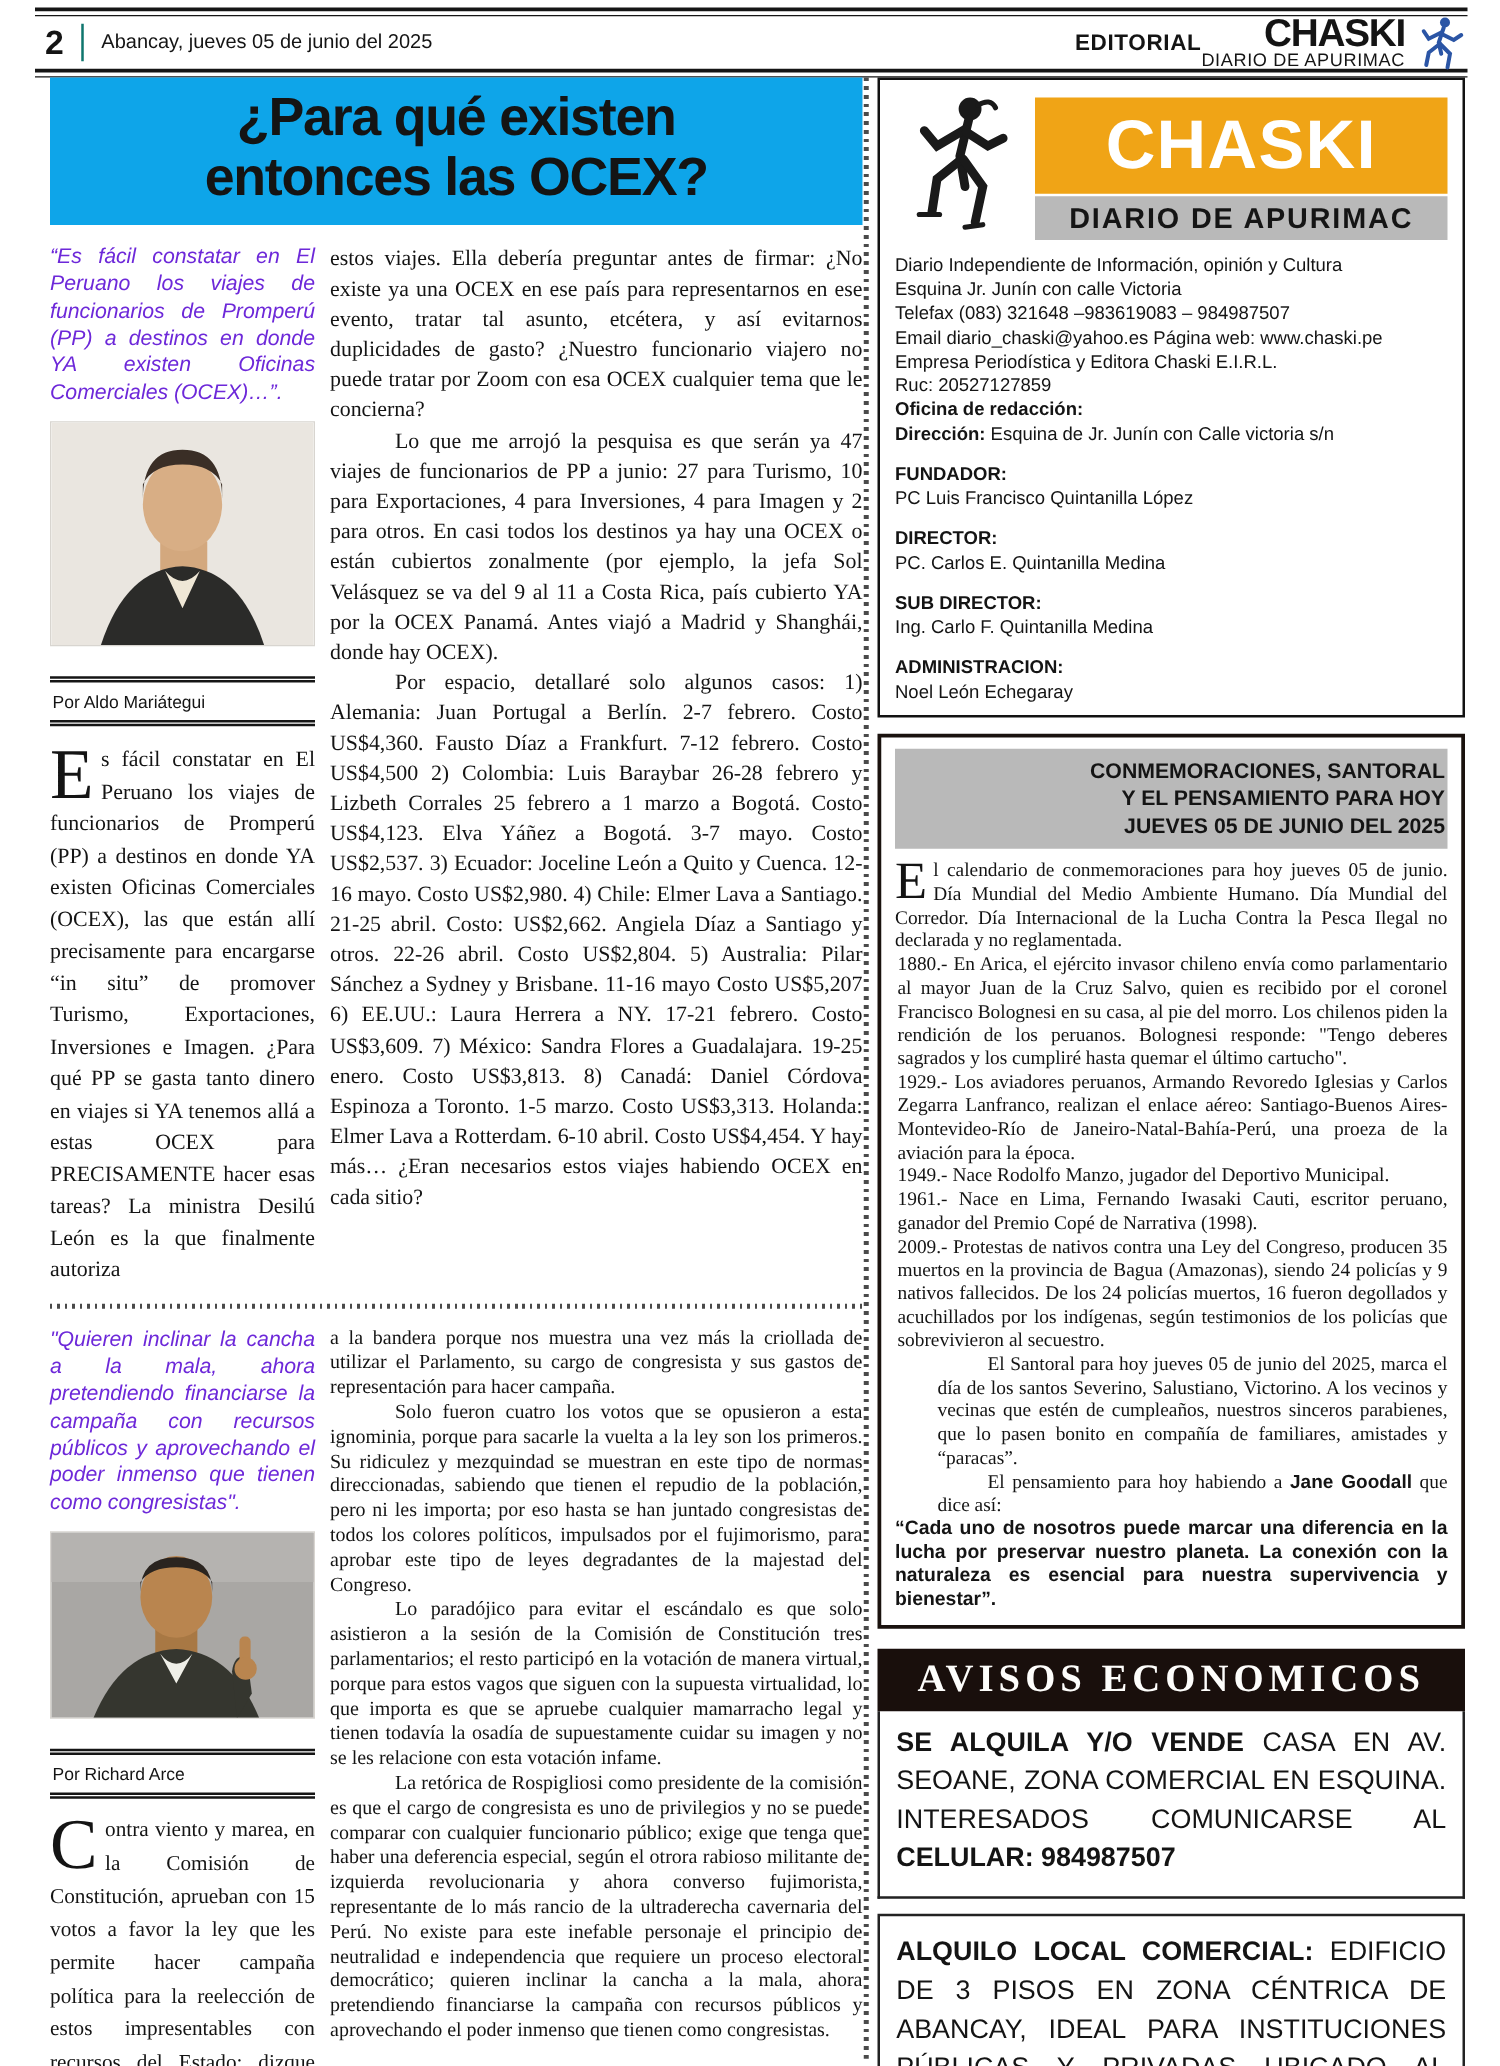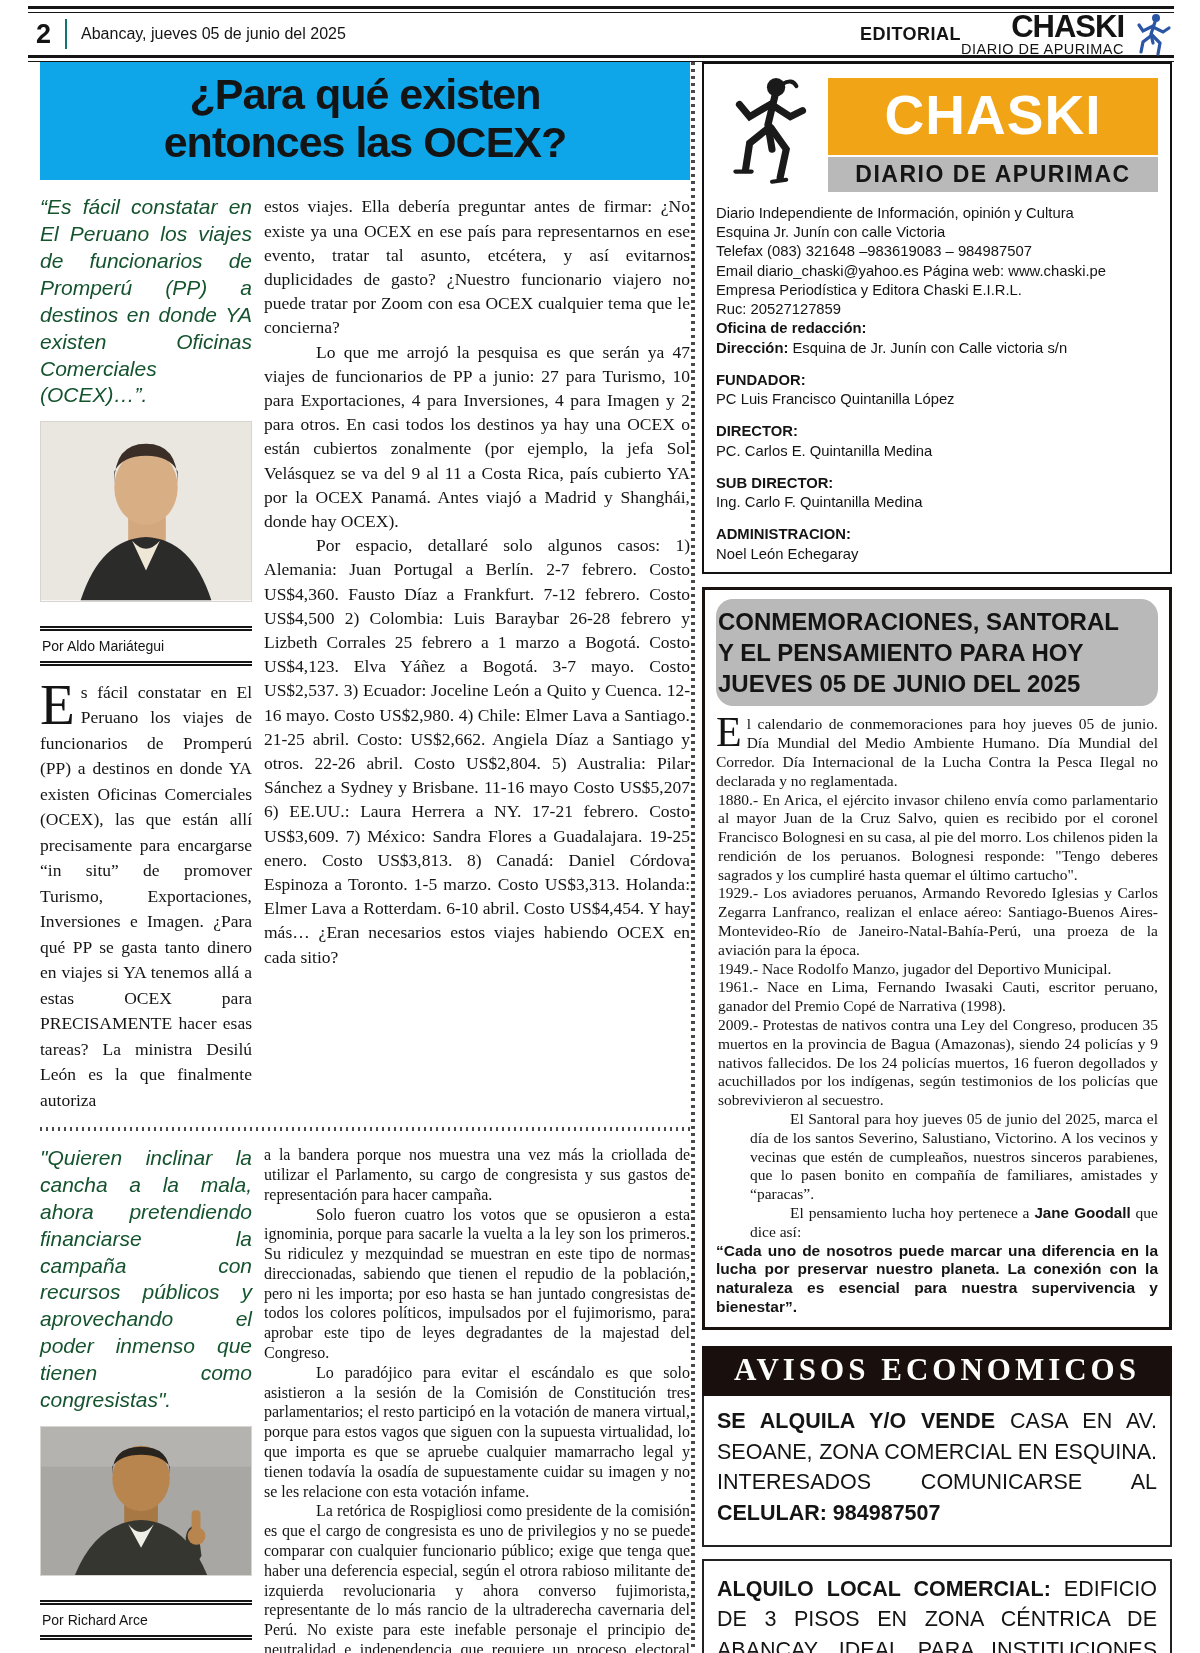--- a/index.html
+++ b/index.html
@@ -25,22 +25,22 @@
   .right { position:absolute; left:702px; top:62px; width:470px; }
   .vsep  { position:absolute; left:691px; top:62px; height:1585px; width:4px;
            background:repeating-linear-gradient(180deg,#4a4a4a 0 3px,transparent 3px 7px); }
   .hsep  { height:4px; margin:14px 0 10px;
            background:repeating-linear-gradient(90deg,#4a4a4a 0 2px,transparent 2px 6px); }
   
   .a-title { background:#0ea5e9; text-align:center; font-family:"Liberation Sans",sans-serif;
              font-weight:bold; font-size:43px; line-height:1.12; letter-spacing:-1px;
              padding:8px 4px 14px; }
   .a-cols { display:grid; grid-template-columns:212px 1fr; column-gap:12px; margin-top:14px; }
-  .quote { color:#14532d; font-family:"Liberation Sans",sans-serif; font-style:italic;
-           font-size:21px; line-height:1.28; text-align:justify; margin-bottom:12px; }
+  .quote { color:#6d28d9; font-family:"Liberation Sans",sans-serif; font-style:italic;
+           font-size:17px; line-height:1.28; text-align:justify; margin-bottom:12px; }
   .photo { width:100%; display:block; border:1px solid #d8d5d0; }
   .byline { margin-top:24px; border-top:5px double #151515; border-bottom:5px double #151515;
             padding:7px 2px; font-family:"Liberation Sans",sans-serif; font-size:14px; }
   .body1 { margin-top:14px; font-size:17.5px; line-height:25.5px; text-align:justify; }
   .body1b { margin-top:12px; font-size:17px; line-height:26.5px; text-align:justify; }
   .colb1 p { font-size:17.5px; line-height:24.2px; text-align:justify; }
   .colb2 p { font-size:16px; line-height:19.8px; text-align:justify; }
   .ind { text-indent:52px; }
   .dropcap { float:left; font-size:57px; line-height:45px; padding:2px 6px 0 0; }
   .dropcap.sm { font-size:42px; line-height:33px; padding:1px 5px 0 0; }
@@ -53,22 +53,22 @@
   .mast-orange { background:#f0a416; color:#fff; text-align:center; font-family:"Liberation Sans",sans-serif;
                  font-weight:bold; font-size:55px; letter-spacing:1px; line-height:1; padding:10px 0 12px; }
   .mast-gray { background:#b9b9b9; color:#151515; text-align:center; font-family:"Liberation Sans",sans-serif;
                font-weight:bold; font-size:23px; letter-spacing:1.5px; padding:4px 0; margin-top:2px; }
   .mast-info { margin-top:8px; font-family:"Liberation Sans",sans-serif; font-size:14.8px; line-height:1.3; }
   .mast-info .b { font-weight:bold; }
   .role { margin-top:13px; font-family:"Liberation Sans",sans-serif; font-size:14.8px; line-height:1.3; }
   .role .b { font-weight:bold; }
   
   .conm { border:3px solid #1a120e; margin-top:13px; padding:9px 11px 10px; }
-  .conm-hd { background:#b9b9b9; text-align:left; font-family:"Liberation Sans",sans-serif;
-             font-weight:bold; font-size:24px; line-height:1.3; padding:7px 2px; margin-bottom:9px;border-radius:17px; }
+  .conm-hd { background:#b9b9b9; text-align:right; font-family:"Liberation Sans",sans-serif;
+             font-weight:bold; font-size:17px; line-height:1.3; padding:7px 2px; margin-bottom:9px; }
   .conm-body p { font-size:15.5px; line-height:18.8px; text-align:justify; }
   .conm-body .ev { padding-left:2px; }
   .conm-body .ind2 { text-indent:40px;margin-left:34px; }
   .sans { font-family:"Liberation Sans",sans-serif; font-size:15.2px;font-weight:bold; }
   
   .avisos { margin-top:16px; }
   .av-hd { background:#190f0c; color:#fdfdfb; text-align:center; font-family:"Liberation Serif",serif;
            font-weight:bold; font-size:31px; letter-spacing:4px; padding:6px 0 8px; }
   .av-box1 { border:2px solid #222; border-top:none; padding:10px 13px 16px; }
   .av-box2 { border:2px solid #222; margin-top:12px; padding:13px 13px 22px; }
@@ -226,21 +226,21 @@
         <div>JUEVES 05 DE JUNIO DEL 2025</div>
       </div>
       <div class="conm-body">
         <p><span class="dropcap sm">E</span><span>l calendario de conmemoraciones para hoy jueves 05 de junio. Día Mundial del Medio Ambiente Humano. Día Mundial del Corredor. Día Internacional de la Lucha Contra la Pesca Ilegal no declarada y no reglamentada.</span></p>
         <p class="ev">1880.- En Arica, el ejército invasor chileno envía como parlamentario al mayor Juan de la Cruz Salvo, quien es recibido por el coronel Francisco Bolognesi en su casa, al pie del morro. Los chilenos piden la rendición de los peruanos. Bolognesi responde: "Tengo deberes sagrados y los cumpliré hasta quemar el último cartucho".</p>
         <p class="ev">1929.- Los aviadores peruanos, Armando Revoredo Iglesias y Carlos Zegarra Lanfranco, realizan el enlace aéreo: Santiago-Buenos Aires-Montevideo-Río de Janeiro-Natal-Bahía-Perú, una proeza de la aviación para la época.</p>
         <p class="ev">1949.- Nace Rodolfo Manzo, jugador del Deportivo Municipal.</p>
         <p class="ev">1961.- Nace en Lima, Fernando Iwasaki Cauti, escritor peruano, ganador del Premio Copé de Narrativa (1998).</p>
         <p class="ev">2009.- Protestas de nativos contra una Ley del Congreso, producen 35 muertos en la provincia de Bagua (Amazonas), siendo 24 policías y 9 nativos fallecidos. De los 24 policías muertos, 16 fueron degollados y acuchillados por los indígenas, según testimonios de los policías que sobrevivieron al secuestro.</p>
         <p class="ind2">El Santoral para hoy jueves 05 de junio del 2025, marca el día de los santos Severino, Salustiano, Victorino. A los vecinos y vecinas que estén de cumpleaños, nuestros sinceros parabienes, que lo pasen bonito en compañía de familiares, amistades y “paracas”.</p>
-        <p class="ind2"><span>El pensamiento lucha hoy pertenece a </span><span class="sans">Jane Goodall</span><span> que dice así:</span></p>
+        <p class="ind2"><span>El pensamiento para hoy habiendo a </span><span class="sans">Jane Goodall</span><span> que dice así:</span></p>
         <p class="sans">“Cada uno de nosotros puede marcar una diferencia en la lucha por preservar nuestro planeta. La conexión con la naturaleza es esencial para nuestra supervivencia y bienestar”.</p>
       </div>
     </div>
 
     <div class="avisos">
       <div class="av-hd">AVISOS ECONOMICOS</div>
       <div class="av-box1">
         <p class="ad"><span class="b">SE ALQUILA Y/O VENDE</span><span> CASA EN AV. SEOANE, ZONA COMERCIAL EN ESQUINA. INTERESADOS COMUNICARSE AL </span><span class="b">CELULAR: 984987507</span></p>
       </div>
       <div class="av-box2">

